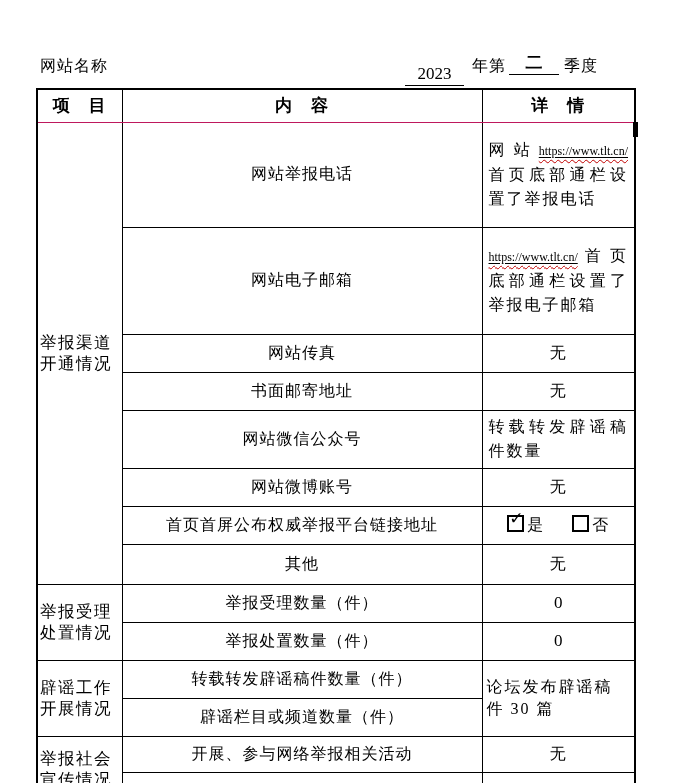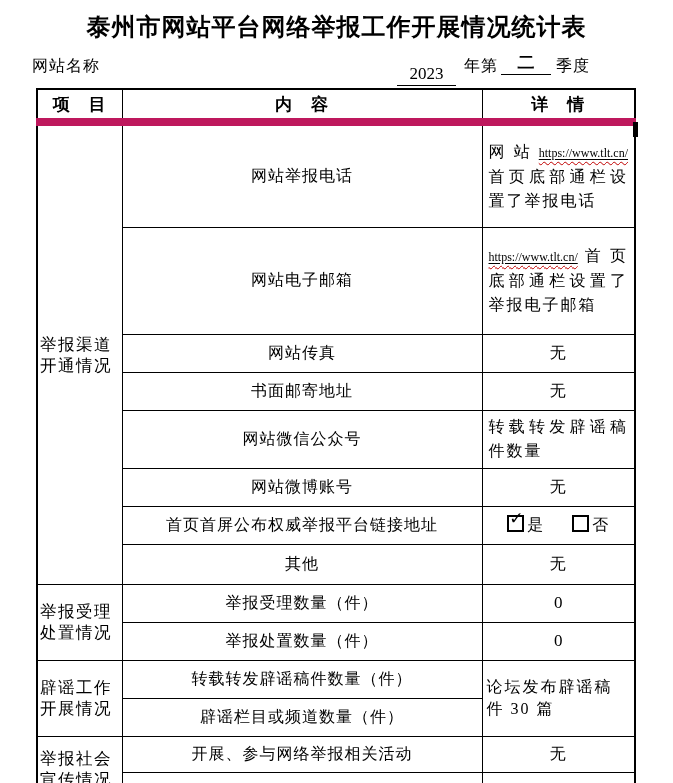--- a/index.html
+++ b/index.html
@@ -16,21 +16,21 @@
     position: absolute;
     top: 11px; left: 0;
     width: 100%;
     text-align: center;
     font-family: "Liberation Sans", sans-serif;
     font-weight: bold;
     font-size: 24px;
     letter-spacing: 1px;
     margin: 0;
   }
-  .meta { position: absolute; top: 50px; left: 32px; width: 600px; height: 28px; font-size: 16px; }
+  .meta { position: absolute; top: 50px; left: 40px; width: 600px; height: 28px; font-size: 16px; }
   .site-label { position: absolute; left: 0; top: 6px; letter-spacing: 1px; }
   .site-name {
     position: absolute; left: 57px; top: 0; width: 142px; height: 24px;
     text-align: center; border-bottom: 2px solid #000;
     font-family: "Liberation Sans", sans-serif; font-weight: bold;
     font-size: 19px; letter-spacing: 2px; line-height: 24px;
   }
   .year-value {
     position: absolute; left: 365px; top: 2px; width: 59px; height: 22px;
     text-align: center; border-bottom: 1.5px solid #000;
@@ -51,21 +51,21 @@
     table-layout: fixed;
     border: 2px solid #000;
   }
   .report th, .report td {
     border: 1.5px solid #000;
     padding: 0;
     overflow: hidden;
   }
   .report th {
     font-size: 17px; font-weight: bold; letter-spacing: 1px;
-    border-bottom: 8px solid #be185d;
+    border-bottom: 1px solid #be185d;
     text-align: center;
   }
   td.section {
     vertical-align: middle;
     font-size: 16.5px; letter-spacing: 1.5px;
     line-height: 21px; padding: 2px 2px;
   }
   td.content {
     text-align: center; vertical-align: middle;
     font-size: 16px; letter-spacing: 1px; margin-top: 8px;
@@ -120,21 +120,20 @@
   .artifact {
     position: absolute; left: 633px; top: 122px;
     width: 5px; height: 15px; background: #000;
   }
 </style>
 </head>
 <body>
 
 <div class="page">
 
-  <h1 class="doc-title">泰州市网站平台网络举报工作开展情况统计表</h1>
 
   <div class="meta">
     <span class="site-label">网站名称</span>
     <span class="year-value">2023</span>
     <span class="year-label">年第</span>
     <span class="quarter-value">二</span>
     <span class="quarter-label">季度</span>
   </div>
 
   <table class="report">

